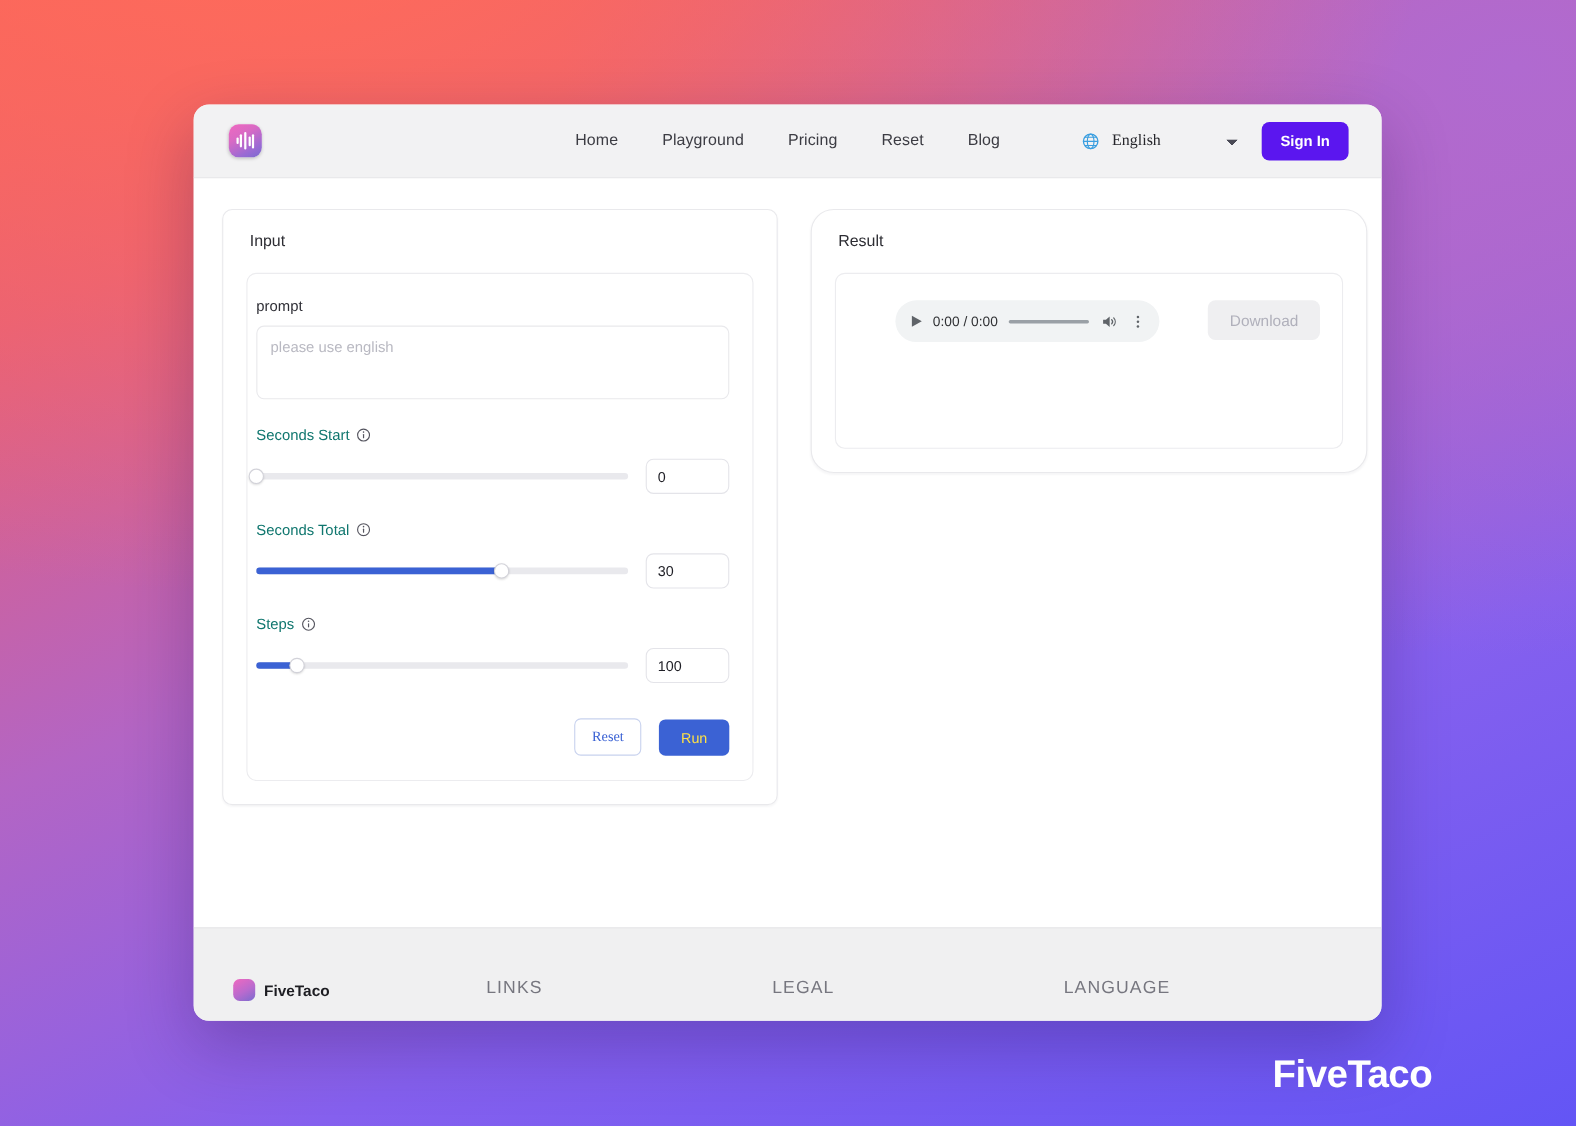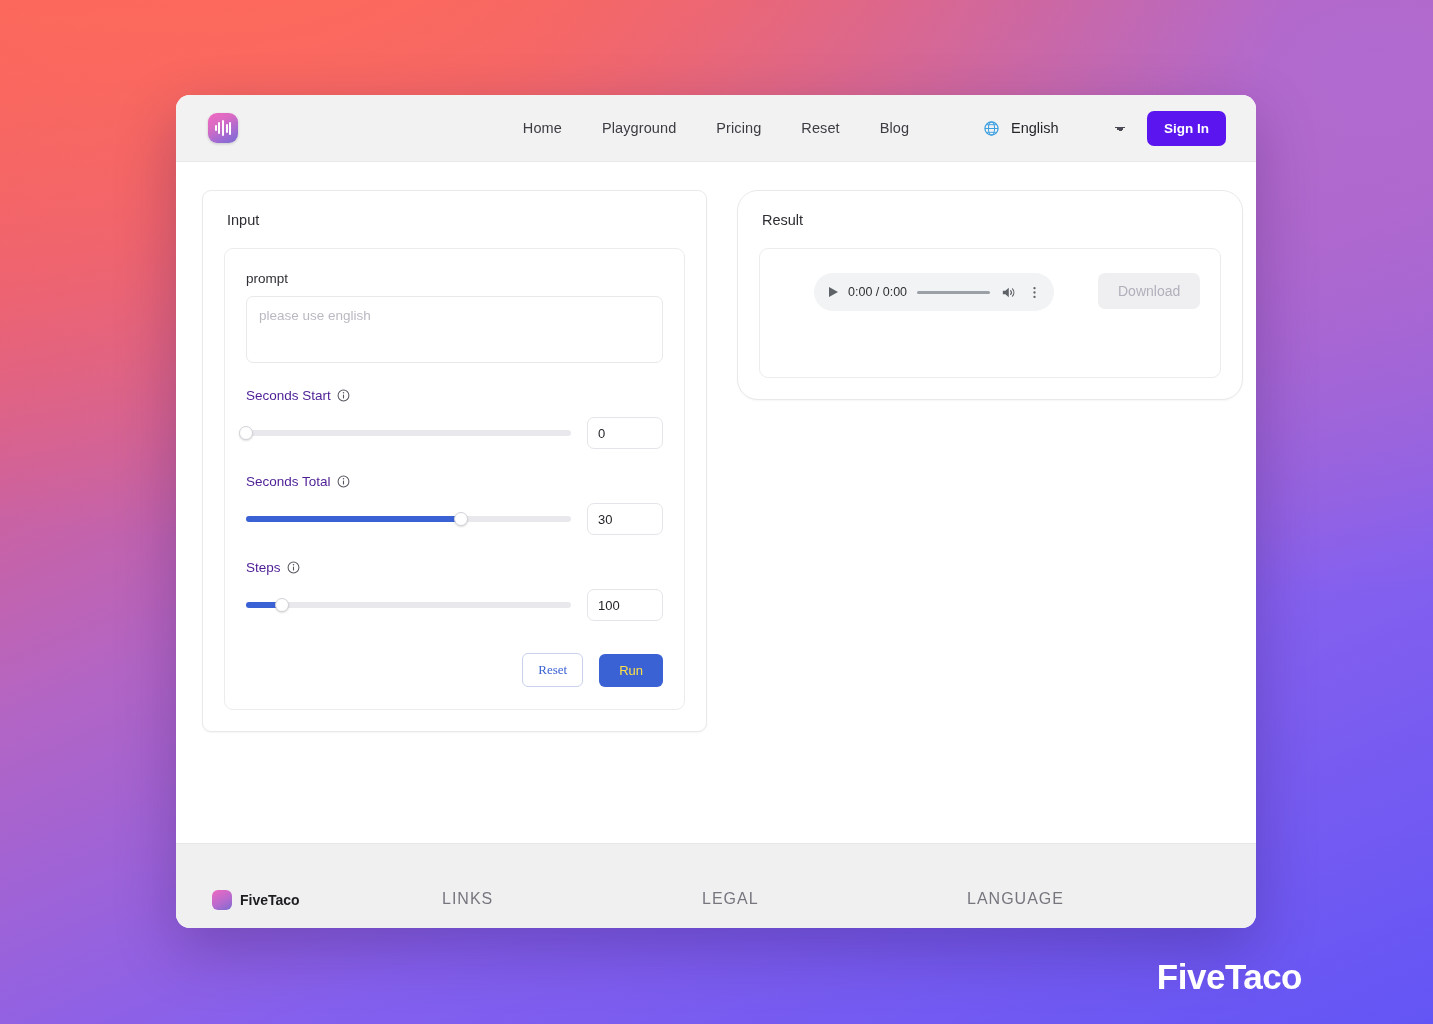--- a/index.html
+++ b/index.html
@@ -97,21 +97,21 @@
   .lang-group {
     display: flex;
     align-items: center;
     gap: 9px;
   }
   .globe-icon { display: block; flex: 0 0 auto; }
 
   .lang-select {
     appearance: none;
     -webkit-appearance: none;
-    font-family: Liberation Sans, sans-serif;
+    font-family: Liberation Serif, serif;
     font-size: 14.5px;
     color: #26262b;
     background: #f2f2f3;
     border: none;
     outline: none;
     padding: 5px 26px 5px 2px;
     width: 124px;
     cursor: pointer;
     background-image:
       linear-gradient(45deg, transparent 50%, #4a4a55 50%),
@@ -159,21 +159,21 @@
   .panel-title {
     font-size: 14.5px;
     color: #2d2d33;
     padding: 21px 24px 20px 24px;
   }
 
   .inner-card {
     border: 1px solid #ececef;
     border-radius: 9px;
     margin: 0 21px 21px 21px;
-    padding: 22px 21px 22px 21px;
+    padding: 22px 21px 22px 8px;
   }
 
   .field-label {
     font-size: 13.5px;
     color: #2f2f36;
     margin-bottom: 10px;
     display: block;
   }
 
   .prompt-area {
@@ -189,21 +189,21 @@
     padding: 11px 12px;
     display: block;
   }
   .prompt-area::placeholder { color: #b9b9c2; }
 
   .slider-label {
     display: flex;
     align-items: center;
     gap: 6px;
     font-size: 13.5px;
-    color: #4c1d95;
+    color: #0f766e;
     margin: 25px 0 14px 0;
   }
   .info-icon { display: block; flex: 0 0 auto; }
 
   .slider-row {
     display: flex;
     align-items: center;
     gap: 16px;
   }
 
@@ -274,21 +274,21 @@
     font-size: 13px;
     padding: 9px 20px;
     cursor: pointer;
   }
 
   
   .result-inner {
     border: 1px solid #ececef;
     border-radius: 9px;
     margin: 0 21px 21px 21px;
-    height: 130px;
+    height: 160px;
     display: flex;
     align-items: flex-start;
     padding: 24px 18px 0 54px;
     gap: 44px;
   }
 
   .audio-player {
     width: 240px;
     height: 38px;
     border-radius: 19px;

